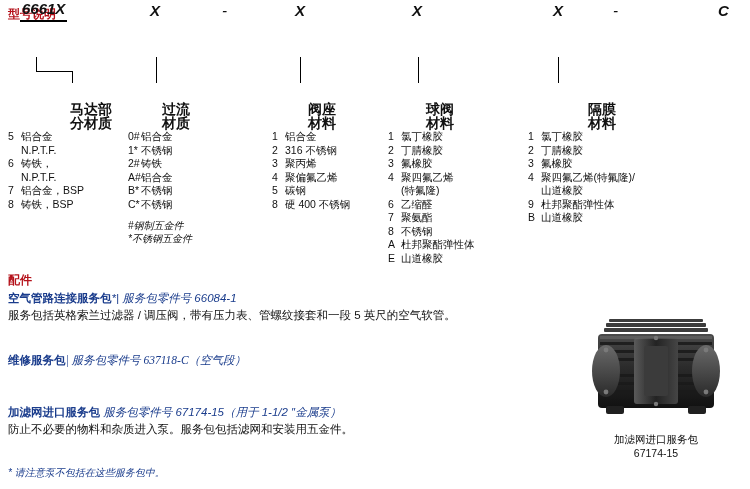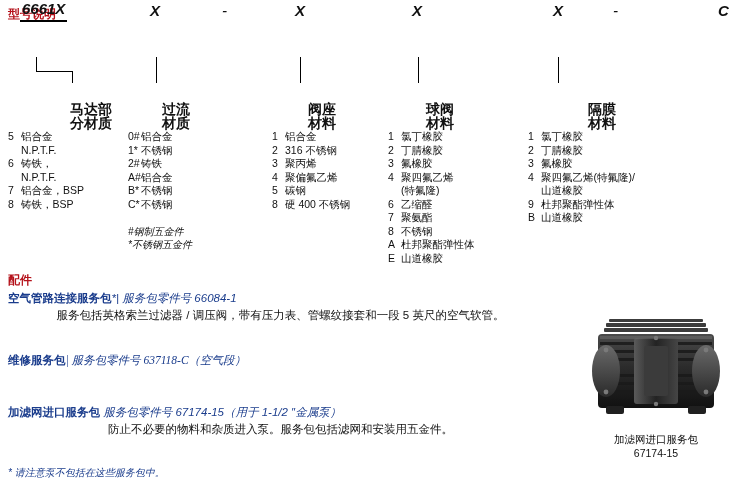--- a/index.html
+++ b/index.html
@@ -33,21 +33,21 @@
   .opt-list{position:absolute;font-size:10.5px;line-height:13.5px;}
   .opt{white-space:nowrap;}
   .opt .k{display:inline-block;width:13px;}
   .opt .k2{display:inline-block;width:13px;}
   .note{font-style:italic;font-size:10px;line-height:13px;white-space:nowrap;}
   
   #acc-title{position:absolute;left:8px;top:272px;}
   .acc-block{position:absolute;font-size:11.5px;line-height:17px;}
   .acc-head{font-weight:bold;color:#1a3c8c;}
   .acc-em{font-style:italic;color:#1a3c8c;}
-  .acc-body{color:#111;text-align:center;}
+  .acc-body{color:#111;}
   #footnote{position:absolute;left:8px;top:466px;font-style:italic;font-size:10px;color:#1a3c8c;}
   
   #product{position:absolute;left:576px;top:316px;width:160px;height:110px;}
   #prod-caption{position:absolute;left:576px;top:432px;width:160px;text-align:center;font-size:10.5px;line-height:14px;}
   .pump-svg{display:block;}
 </style>
 </head>
 <body>
 
 <div id="model-title" class="sec-title">型号说明</div>
@@ -101,21 +101,21 @@
   <div class="opt"><span class="k">8</span><span>铸铁，BSP</span></div>
 </div>
 
 <div class="opt-list" style="left:128px;top:130px;">
   <div class="opt"><span class="k2">0#</span><span>铝合金</span></div>
   <div class="opt"><span class="k2">1*</span><span>不锈钢</span></div>
   <div class="opt"><span class="k2">2#</span><span>铸铁</span></div>
   <div class="opt"><span class="k2">A#</span><span>铝合金</span></div>
   <div class="opt"><span class="k2">B*</span><span>不锈钢</span></div>
   <div class="opt"><span class="k2">C*</span><span>不锈钢</span></div>
-  <div class="note" style="margin-top:14px;">#钢制五金件</div>
+  <div class="note" style="margin-top:8px;">#钢制五金件</div>
   <div class="note">*不锈钢五金件</div>
 </div>
 
 <div class="opt-list" style="left:272px;top:130px;">
   <div class="opt"><span class="k">1</span><span>铝合金</span></div>
   <div class="opt"><span class="k">2</span><span>316 不锈钢</span></div>
   <div class="opt"><span class="k">3</span><span>聚丙烯</span></div>
   <div class="opt"><span class="k">4</span><span>聚偏氟乙烯</span></div>
   <div class="opt"><span class="k">5</span><span>碳钢</span></div>
   <div class="opt"><span class="k">8</span><span>硬 400 不锈钢</span></div>

